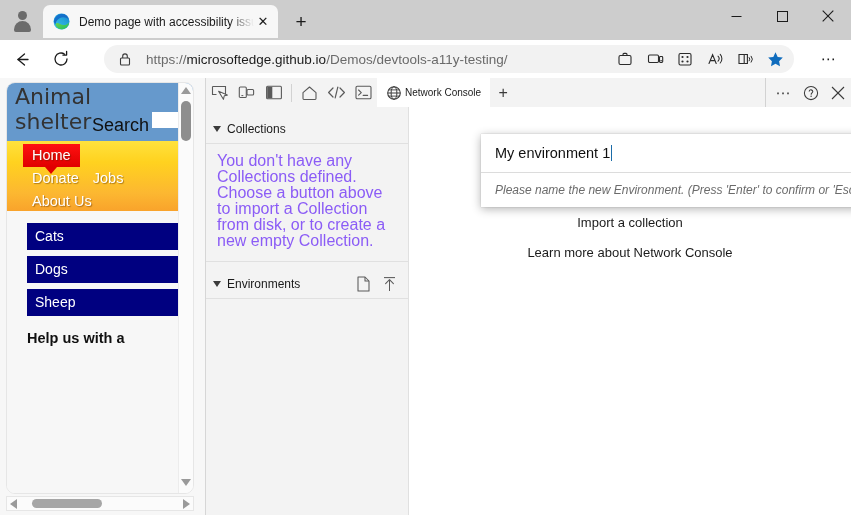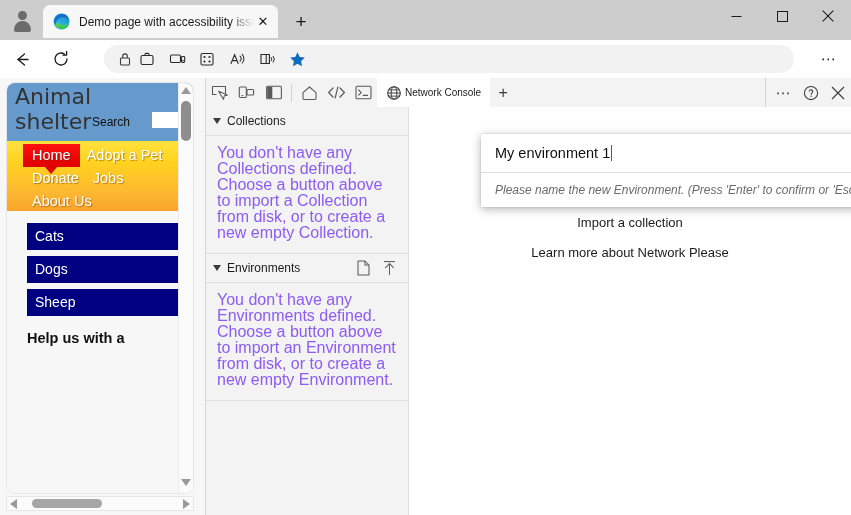--- a/index.html
+++ b/index.html
@@ -193,21 +193,21 @@
     font-size: 22px;
     color: #333333;
     line-height: 25px;
     width: 82px;
     font-family: "DejaVu Sans", sans-serif;
     font-weight: 400;
   }
   .shelter-search-label {
     position: absolute;
     left: 85px; top: 32px;
-    font-size: 12px;
+    font-size: 18px;
     color: #101010;
   }
   .shelter-search-input {
     position: absolute;
     left: 145px; top: 29px;
     width: 50px; height: 16px;
     background: #ffffff;
     border: 0;
   }
   .shelter-nav {
@@ -413,20 +413,21 @@
     flex: 0 0 auto;
   }
   .nc-section-head {
     display: flex;
     align-items: center;
     height: 28px;
     padding: 0 6px 0 7px;
     font-size: 12px;
     color: #1b1b1b;
     border-bottom: 1px solid #e0e0e0;
+    margin-top: 8px;
   }
   .caret {
     width: 0; height: 0;
     border-left: 4.5px solid transparent;
     border-right: 4.5px solid transparent;
     border-top: 6px solid #3b3b3b;
     margin-right: 6px;
     flex: 0 0 auto;
   }
   .nc-section-title { flex: 1 1 auto; }
@@ -571,20 +572,21 @@
       </svg>
     </div>
 
     <div class="omnibox">
       <div class="lock-icon">
         <svg width="14" height="15" viewBox="0 0 14 15">
           <rect x="2.5" y="6" width="9" height="7" rx="1" fill="none" stroke="#3b3b3b" stroke-width="1.1"></rect>
           <path d="M4.7 6 V4.2 a2.3 2.3 0 0 1 4.6 0 V6" fill="none" stroke="#3b3b3b" stroke-width="1.1"></path>
         </svg>
       </div>
+      <div class="url-text"><span>https://</span><b>microsoftedge.github.io</b><span>/Demos/devtools-a11y-testing/</span></div>
 
       <div class="omni-icon">
         <svg width="16" height="16" viewBox="0 0 16 16">
           <rect x="2" y="4.5" width="12" height="9" rx="1.4" fill="none" stroke="#2b2b2b" stroke-width="1.1"></rect>
           <path d="M6 4.5 V3.4 a1 1 0 0 1 1-1 h2 a1 1 0 0 1 1 1 V4.5" fill="none" stroke="#2b2b2b" stroke-width="1.1"></path>
         </svg>
       </div>
       <div class="omni-icon">
         <svg width="17" height="16" viewBox="0 0 17 16">
           <rect x="1.5" y="4" width="10" height="7.5" rx="1.2" fill="none" stroke="#2b2b2b" stroke-width="1.1"></rect>
@@ -629,21 +631,20 @@
 
       <div class="shelter-header">
         <div class="shelter-title">Animal shelter</div>
         <div class="shelter-search-label">Search</div>
         <div class="shelter-search-input"></div>
       </div>
 
       <div class="shelter-nav">
         <div class="nav-row">
           <div class="nav-link active">Home</div>
-          <div class="nav-link">Adopt a Pet</div>
         </div>
         <div class="nav-row nav-indent">
           <div class="nav-link">Donate</div>
           <div class="nav-link">Jobs</div>
         </div>
         <div class="nav-row nav-indent">
           <div class="nav-link">About Us</div>
         </div>
       </div>
 
@@ -771,28 +772,27 @@
             </svg>
           </span>
           <span class="nc-head-ic">
             <svg width="15" height="16" viewBox="0 0 15 16">
               <line x1="2" y1="1.6" x2="13" y2="1.6" stroke="#5a5a5a" stroke-width="1.05"></line>
               <line x1="7.5" y1="4" x2="7.5" y2="15" stroke="#5a5a5a" stroke-width="1.05"></line>
               <path d="M3.6 7.6 L7.5 3.6 L11.4 7.6" fill="none" stroke="#5a5a5a" stroke-width="1.05" stroke-linecap="round" stroke-linejoin="round"></path>
             </svg>
           </span>
         </div>
-        <div class="nc-empty">You don't have any Environments defined. Choose a button above to import an Environment from disk, or to create a new empty Environment.</div>
       </div>
 
       <div class="nc-main">
         <div class="nc-actions">
           <div class="nc-action">Create a request</div>
           <div class="nc-action">Import a collection</div>
-          <div class="nc-action">Learn more about Network Please</div>
+          <div class="nc-action">Learn more about Network Console</div>
         </div>
 
         <div class="nc-dialog">
           <div class="nc-dialog-input">
             <span>My environment 1</span>
               <span class="caret-bar"></span>
           </div>
           <div class="nc-dialog-hint">Please name the new Environment. (Press 'Enter' to confirm or 'Escape' to cancel.)</div>
         </div>
       </div>

